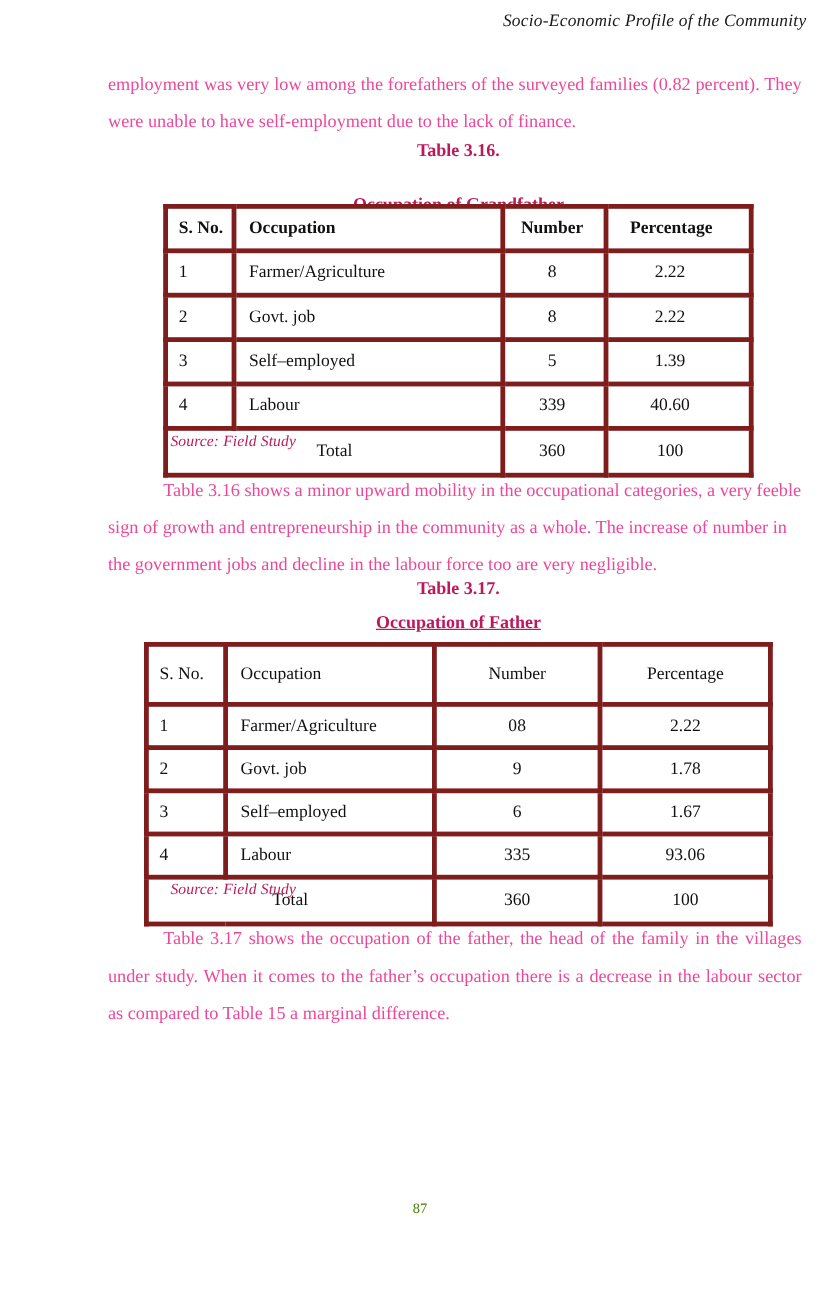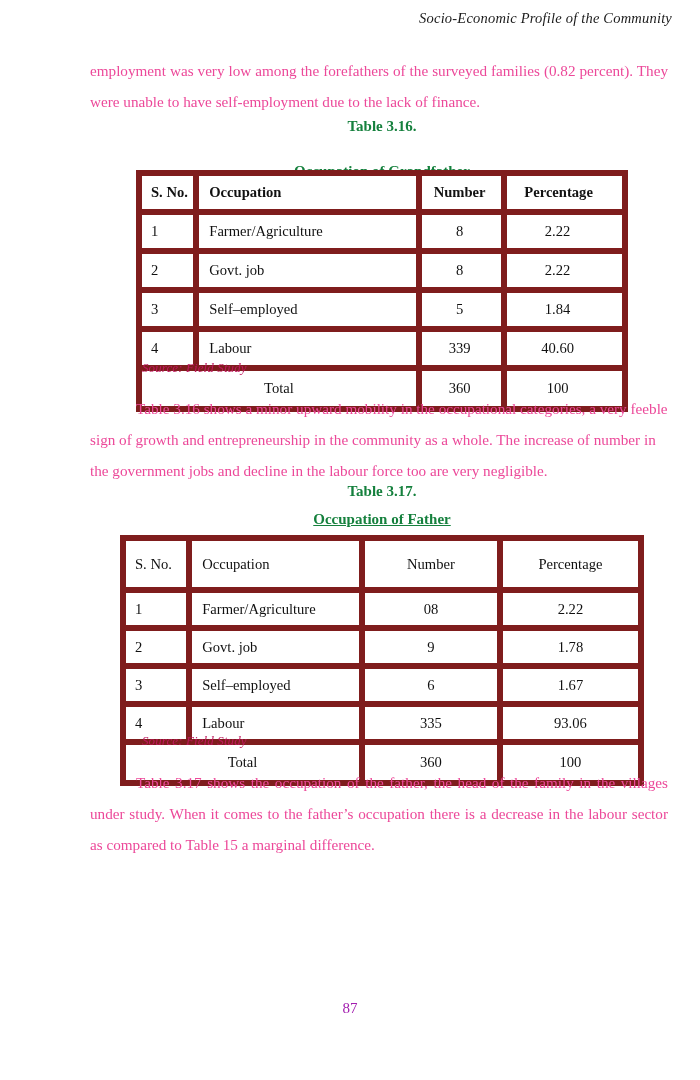--- a/index.html
+++ b/index.html
@@ -56,34 +56,34 @@
   p.para.no-justify {
     text-align: left;
   }
 
   
   .caption {
     position: absolute;
     text-align: center;
     font-weight: bold;
     font-size: 15px;
-    color: #15803d;
+    color: #be185d;
   }
 
   
   table.data-table {
     position: absolute;
     border-collapse: collapse;
     font-size: 14.6px;
     color: #111;
     background: #fff;
   }
   table.data-table td,
   table.data-table th {
-    border: 6px solid #7f1d1d;
+    border: 4px solid #7f1d1d;
     padding: 0;
     font-weight: normal;
     vertical-align: middle;
   }
   table.data-table th {
     font-weight: normal;
   }
 
   
   #table-316 {
@@ -144,22 +144,22 @@
     letter-spacing: 0.1px;
   }
 
   
   .page-number {
     position: absolute;
     left: 0;
     top: 1000px;
     width: 700px;
     text-align: center;
-    font-size: 15px;
-    color: #a21caf;
+    font-size: 12px;
+    color: #4d7c0f;
   }
 </style>
 </head>
 <body>
 
 <div class="page">
 
   <div class="running-head">Socio-Economic Profile of the Community</div>
 
   <div class="body-block" style="top:55px;">
@@ -194,21 +194,21 @@
       <tr>
         <td class="c-sno">2</td>
         <td class="c-occ">Govt. job</td>
         <td class="c-num">8</td>
         <td class="c-pct">2.22</td>
       </tr>
       <tr>
         <td class="c-sno">3</td>
         <td class="c-occ">Self–employed</td>
         <td class="c-num">5</td>
-        <td class="c-pct">1.84</td>
+        <td class="c-pct">1.39</td>
       </tr>
       <tr>
         <td class="c-sno">4</td>
         <td class="c-occ">Labour</td>
         <td class="c-num">339</td>
         <td class="c-pct">40.60</td>
       </tr>
       <tr class="total-row">
         <td class="c-total" colspan="2">Total</td>
         <td class="c-num">360</td>

